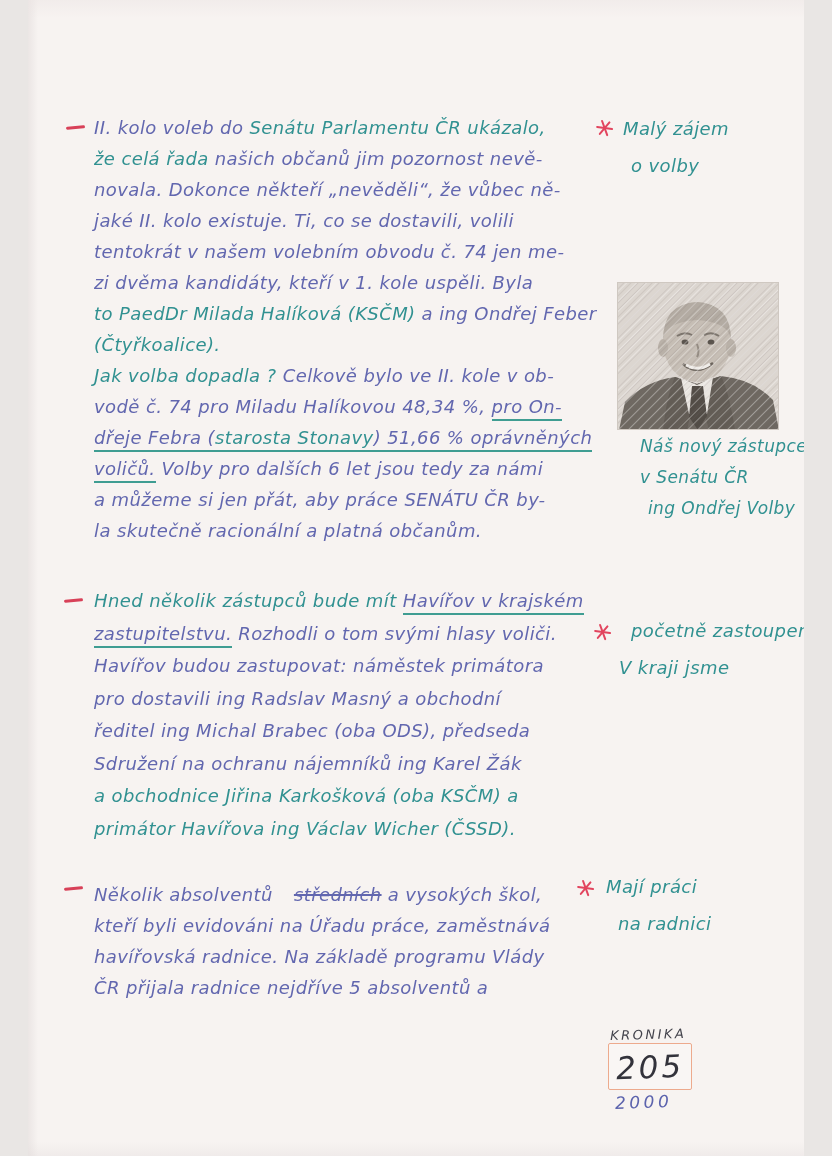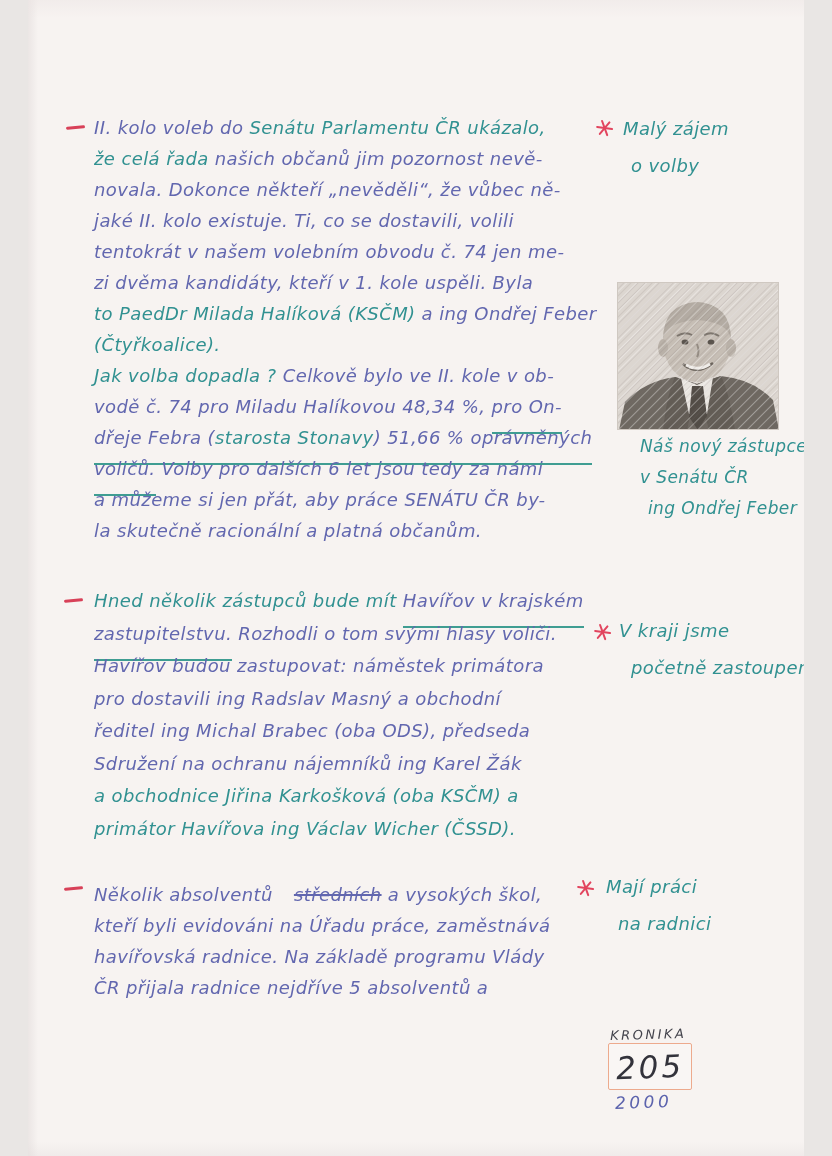--- a/index.html
+++ b/index.html
@@ -19,21 +19,21 @@
   .hand{
     font-style:italic;
     font-size:18px;
     letter-spacing:.4px;
     white-space:nowrap;
   }
   .line{height:31px;}
   .p2 .line{height:32.5px;font-style:italic;}
   .blue{color:#6267af;}
   .teal{color:#319191;}
-  .u{border-bottom:2px solid #3f9d92;padding-bottom:15px;}
+  .u{border-bottom:2px solid #3f9d92;padding-bottom:2px;}
   .s{text-decoration:line-through;text-decoration-thickness:1.5px;margin-left:15px;}
   .abs{position:absolute;}
   
   .dash{
     width:19px;height:3px;background:#d84058;border-radius:2px;
     transform:rotate(-5deg);
   }
   
   .star{width:17px;height:17px;position:relative;transform:rotate(8deg);}
   .star i{
@@ -118,22 +118,22 @@
         <div class="nline hand" style="margin-left: 8px;">o volby</div>
       </div>
   </div>
   <div class="abs note" style="left:566px;top:620px;">
     <div class="star" style="position:absolute;left:0;top:4px;">
         <i></i>
         <i></i>
         <i></i>
       </div>
     <div class="ntext" style="margin-left:25px;">
+        <div class="nline hand" style="margin-left: 12px;">početně zastoupeni</div>
         <div class="nline hand">V kraji jsme</div>
-        <div class="nline hand" style="margin-left: 12px;">početně zastoupeni</div>
       </div>
   </div>
   <div class="abs note" style="left:549px;top:876px;">
     <div class="star" style="position:absolute;left:0;top:4px;">
         <i></i>
         <i></i>
         <i></i>
       </div>
     <div class="ntext" style="margin-left:29px;">
         <div class="nline hand">Mají práci</div>
@@ -173,21 +173,21 @@
       <polygon points="75,104 86,104 90,134 81,148 72,135" fill="#524c46"></polygon>
       <rect x="0" y="0" width="162" height="148" fill="url(#hatch)"></rect>
       <rect x="0" y="0" width="162" height="148" fill="url(#hatch2)"></rect>
       <rect x="0" y="0" width="162" height="148" fill="none" stroke="#cfc8c1" stroke-width="2"></rect>
     </svg>
   </div>
 
   <div class="abs caption" style="left:604px;top:436px;margin-left:8px;">
       <div class="cline hand">Náš nový zástupce</div>
       <div class="cline hand">v Senátu ČR</div>
-      <div class="cline hand" style="margin-left: 8px;">ing Ondřej Feber</div>
+      <div class="cline hand" style="margin-left: 8px;">ing Ondřej Volby</div>
     </div>
 
   <div class="abs kronika" style="left:582px;top:1027px;">KRONIKA</div>
   <div class="abs pagebox" style="left:580px;top:1043px;">
     <span class="pagenum">205</span>
   </div>
   <div class="abs year" style="left:587px;top:1092px;">2000</div>
 
 </div>
 

